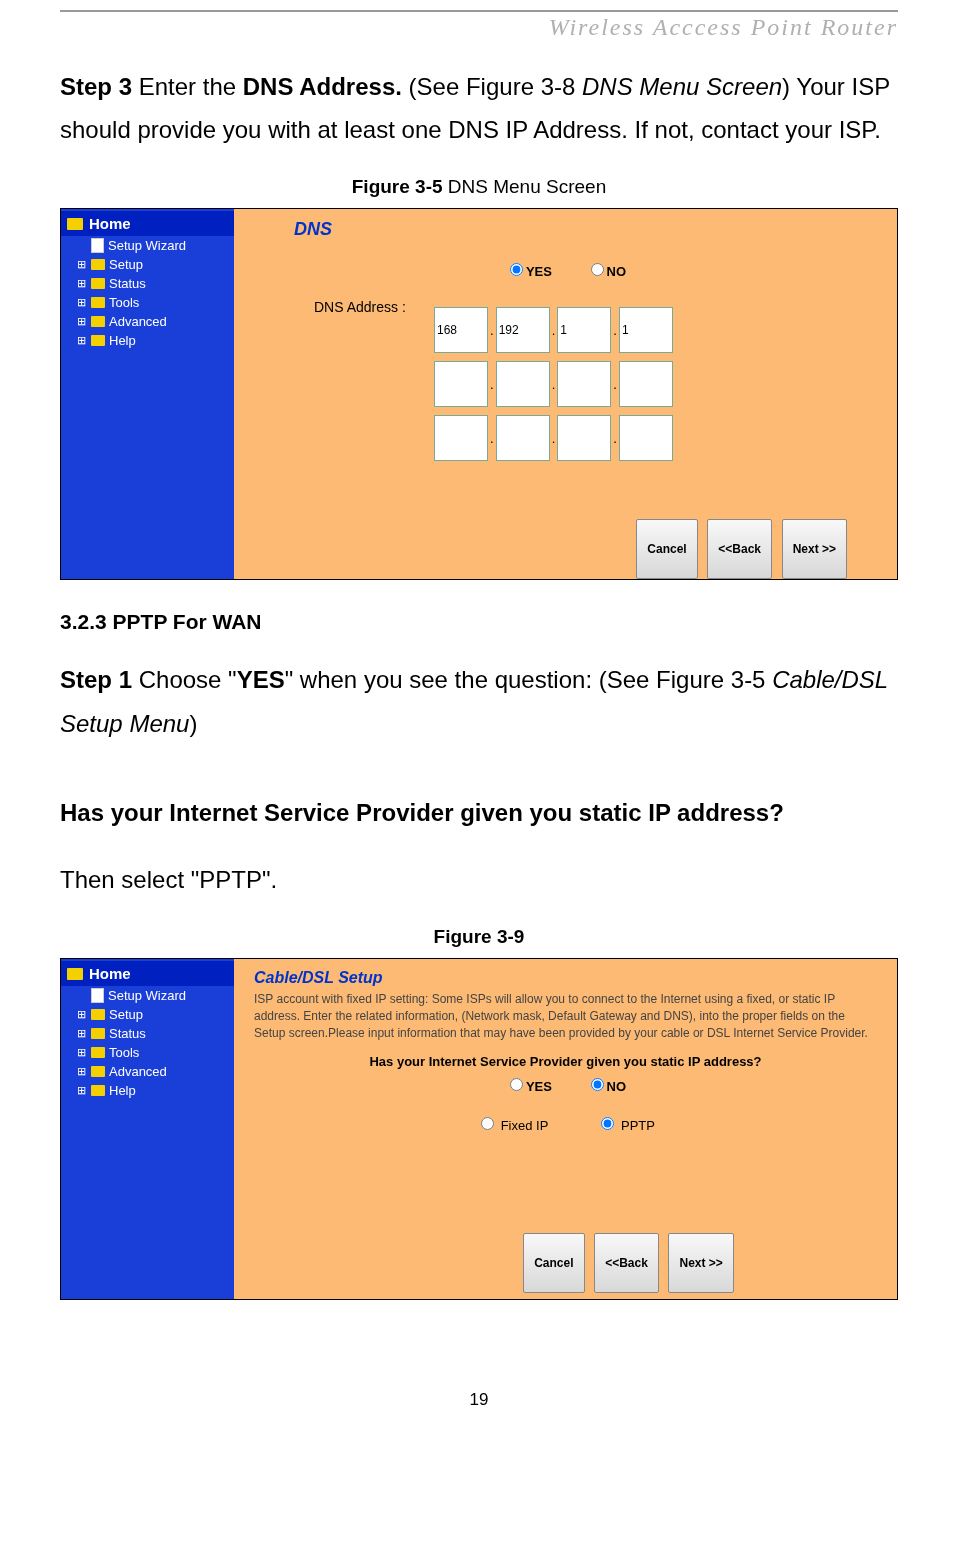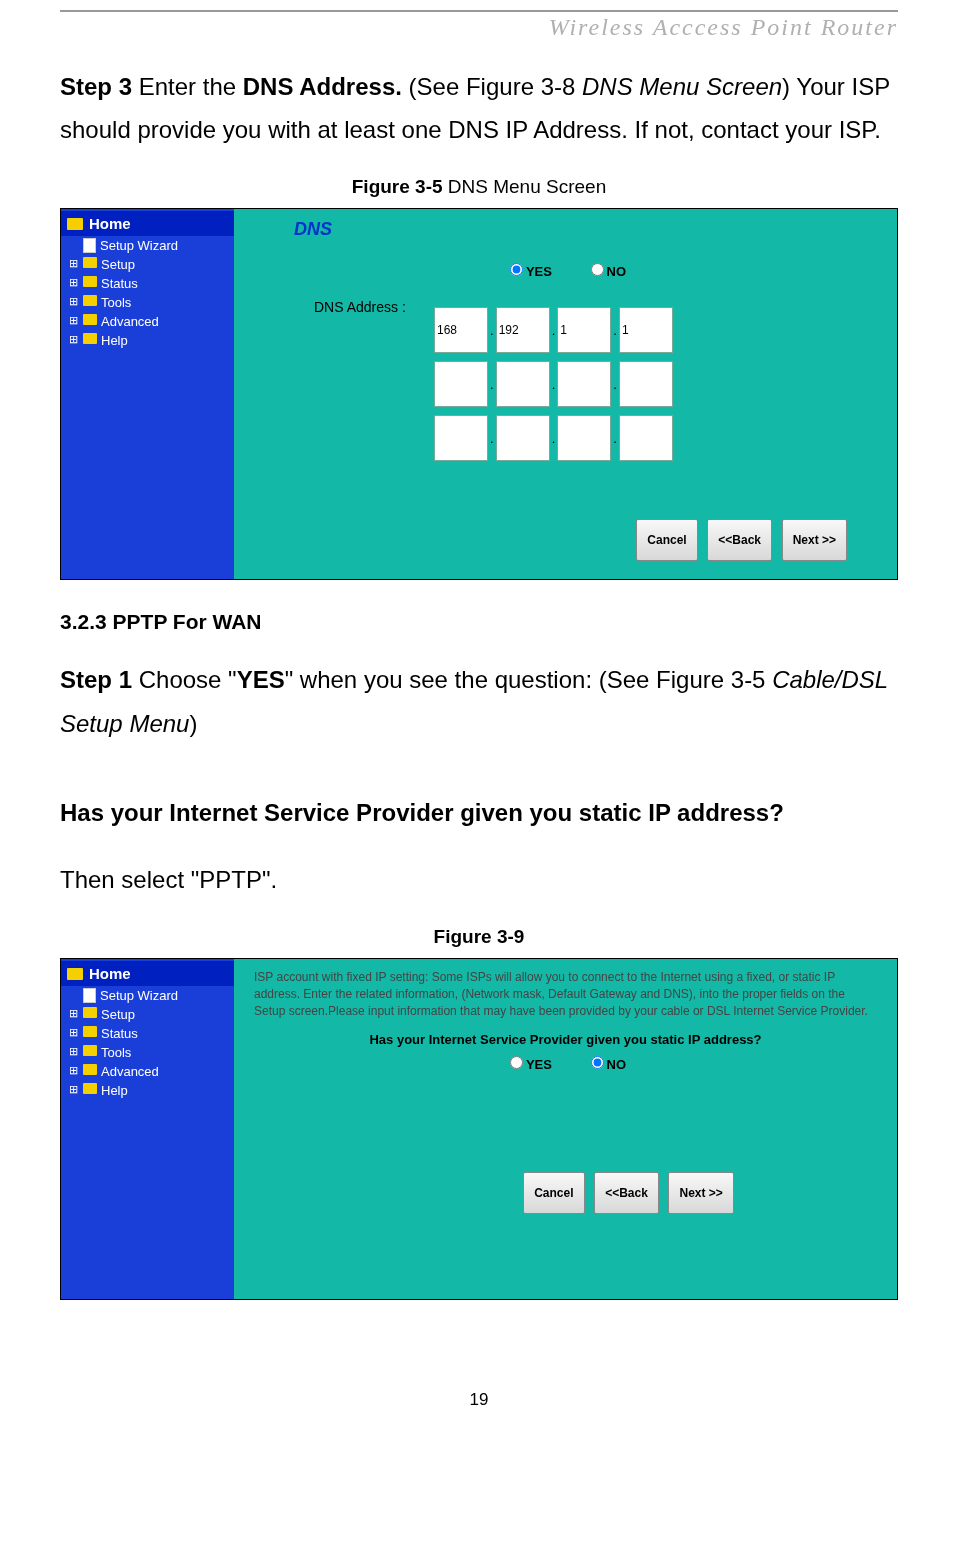--- a/index.html
+++ b/index.html
@@ -58,23 +58,23 @@
     .sidebar-home {
       background: #0020c0;
       padding: 4px 6px;
       font-weight: bold;
       font-size: 15px;
       display: flex;
       align-items: center;
       gap: 6px;
     }
     .sidebar-item {
-      padding: 2px 4px 2px 8px;
-      display: flex;
-      align-items: flex-start;
+      padding: 2px 4px 2px 16px;
+      display: flex;
+      align-items: center;
       gap: 4px;
     }
     .tree-icon {
       color: white;
       font-size: 11px;
       width: 10px;
     }
     .folder-icon {
       width: 14px;
       height: 11px;
@@ -91,21 +91,21 @@
     }
     .page-icon {
       width: 11px;
       height: 13px;
       background: white;
       display: inline-block;
       border: 1px solid #ccc;
     }
     .content-area {
       flex: 1;
-      background: #14b8a6;
+      background: #fdba74;
       padding: 10px 20px;
       font-size: 13px;
     }
     .dns-title {
       color: #0033cc;
       font-style: italic;
       font-weight: bold;
       font-size: 18px;
       margin-bottom: 20px;
       margin-left: 40px;
@@ -160,21 +160,21 @@
       padding: 12px 2px;
     }
     .button-row {
       text-align: right;
       margin-top: 50px;
       padding-right: 30px;
     }
     .btn {
       background: linear-gradient(#f8f8f8, #d8d8d8);
       border: 1px solid #888;
-      padding: 13px 10px;
+      padding: 22px 10px;
       font-size: 12px;
       font-weight: bold;
       margin-left: 6px;
       border-radius: 2px;
       cursor: pointer;
     }
     .section-heading {
       font-size: 21px;
       font-weight: bold;
       margin-top: 30px;
@@ -332,26 +332,32 @@
         <span class="folder-icon"></span>
         <span>Advanced</span>
       </div>
       <div class="sidebar-item">
         <span class="tree-icon">⊞</span>
         <span class="folder-icon"></span>
         <span>Help</span>
       </div>
     </div>
     <div class="content-area">
+      <div class="cable-title">Cable/DSL Setup</div>
       <div class="isp-text">ISP account with fixed IP setting: Some ISPs will allow you to connect to the Internet using a fixed, or static IP address. Enter the related information, (Network mask, Default Gateway and DNS), into the proper fields on the Setup screen.Please input information that may have been provided by your cable or DSL Internet Service Provider.</div>
       <div class="question-text">Has your Internet Service Provider given you static IP address?</div>
       <div class="radio-row">
         <label><input type="radio" style=""><span>YES</span></label>
         <label><input type="radio" checked="" style=""><span>NO</span></label>
       </div>
+      <div class="radio-row" style="font-weight:normal;">
+        <label><input type="radio" style=""> <span>Fixed IP</span></label>
+        &nbsp;&nbsp;&nbsp;
+        <label><input type="radio" checked="" style=""> <span>PPTP</span></label>
+      </div>
       <div class="button-row2">
         <button class="btn">Cancel</button>
         <button class="btn">&lt;&lt;Back</button>
         <button class="btn">Next &gt;&gt;</button>
       </div>
     </div>
   </div>
 </div>
 
 <div class="page-number">19</div>

